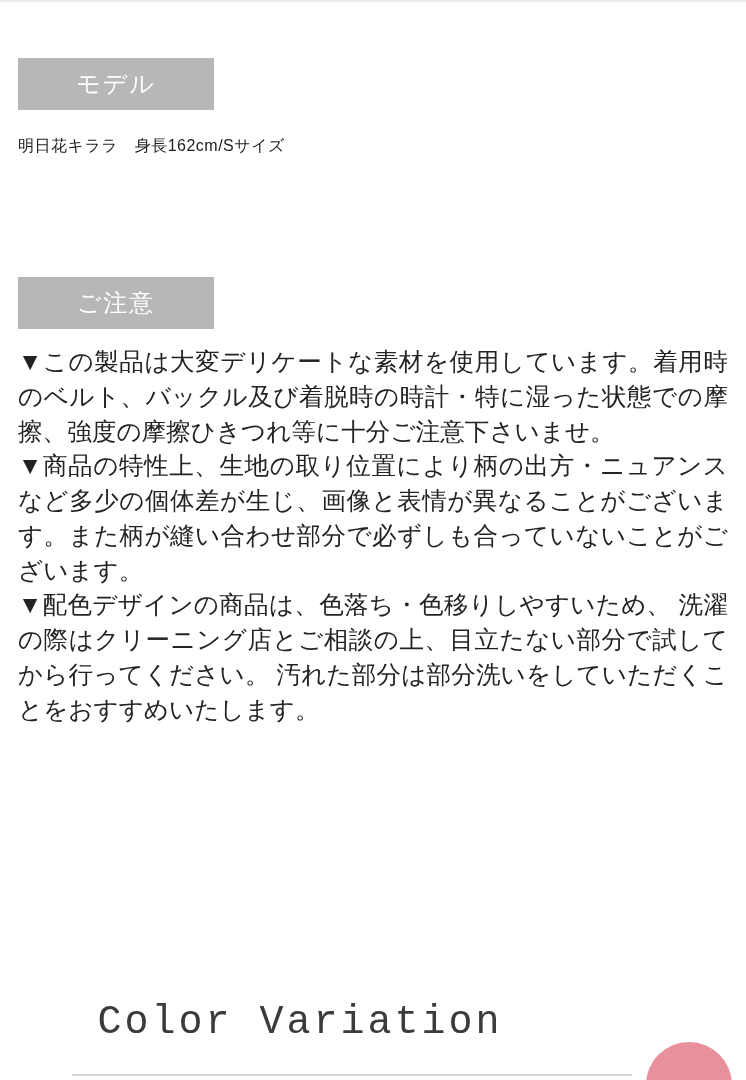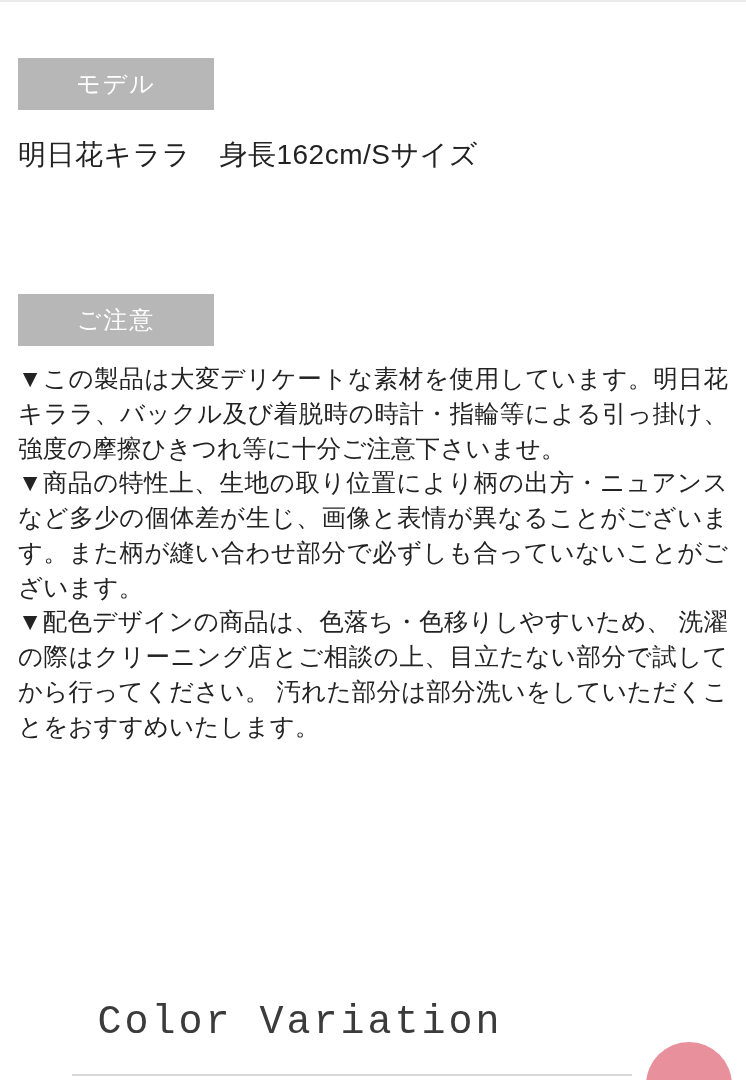--- a/index.html
+++ b/index.html
@@ -50,21 +50,21 @@
     box-sizing: border-box;
   }
   .tag-model {
     margin-top: 56px;
   }
   .tag-notice {
     margin-top: 120px;
   }
   .model-line {
     margin: 26px 16px 0 18px;
-    font-size: 28px;
+    font-size: 16px;
     letter-spacing: 0.5px;
     color: #222222;
     white-space: pre;
   }
   .notice-block {
     margin: 16px 18px 0 18px;
     font-size: 24.5px;
     line-height: 1.42;
     color: #232323;
     letter-spacing: 0.1px;
@@ -119,21 +119,21 @@
 
   <div class="content">
 
     <div class="section-tag tag-model">モデル</div>
 
     <div class="model-line">明日花キララ　身長162cm/Sサイズ</div>
 
     <div class="section-tag tag-notice">ご注意</div>
 
     <div class="notice-block">
-      <p class="notice-para">▼この製品は大変デリケートな素材を使用しています。明日花キララ、バックル及び着脱時の時計・指輪等による引っ掛け、強度の摩擦ひきつれ等に十分ご注意下さいませ。</p>
+      <p class="notice-para">▼この製品は大変デリケートな素材を使用しています。着用時のベルト、バックル及び着脱時の時計・特に湿った状態での摩擦、強度の摩擦ひきつれ等に十分ご注意下さいませ。</p>
       <p class="notice-para">▼商品の特性上、生地の取り位置により柄の出方・ニュアンスなど多少の個体差が生じ、画像と表情が異なることがございます。また柄が縫い合わせ部分で必ずしも合っていないことがございます。</p>
       <p class="notice-para">▼配色デザインの商品は、色落ち・色移りしやすいため、 洗濯の際はクリーニング店とご相談の上、目立たない部分で試してから行ってください。 汚れた部分は部分洗いをしていただくことをおすすめいたします。</p>
     </div>
 
   </div>
 
   <div class="color-variation">Color Variation</div>
 
   <div class="swatch-row">
     <div class="swatch-line"></div>

